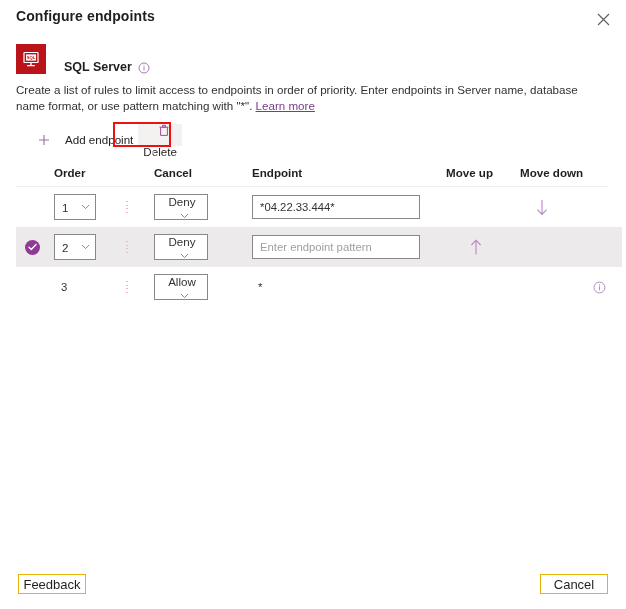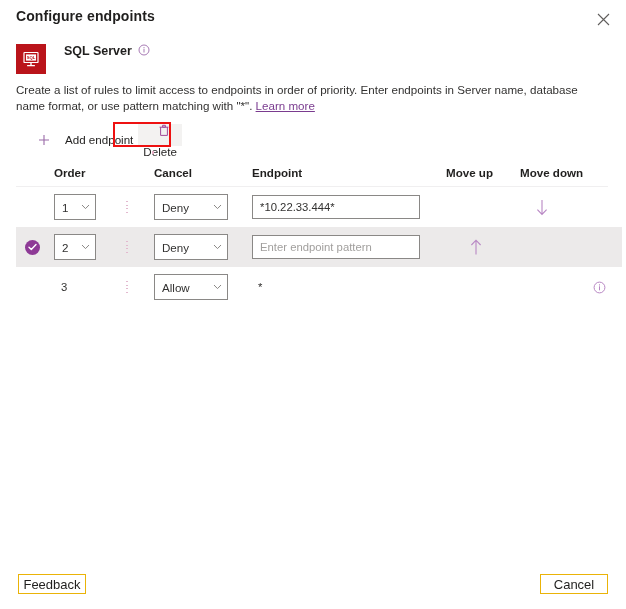--- a/index.html
+++ b/index.html
@@ -42,21 +42,21 @@
     cursor: pointer;
   }
   .close-btn svg { display:block; }
 
   
   .resource-row {
     position: absolute;
     left: 16px;
     top: 44px;
     display: flex;
-    align-items: flex-start;
+    align-items: flex-end;
   }
   .sql-icon {
     width: 30px;
     height: 30px;
     background: #ba141a;
     display: flex;
     align-items: center;
     justify-content: center;
     flex: none;
   }
@@ -225,21 +225,21 @@
     height: 26px;
     display: flex;
     align-items: center;
     justify-content: space-between;
     padding: 0 5px 0 7px;
     font-size: 11.6px;
     color: #323130;
     cursor: pointer;
   }
   .dd-order { width: 42px; }
-  .dd-action { width: 74px; }
+  .dd-action { width: 54px; flex-direction: column; }
   .dd .chev { margin-left: 4px; display:inline-flex; }
   .dd .chev svg { display:block; }
 
   .tbox {
     box-sizing: border-box;
     border: 1px solid #8a8886;
     background: #ffffff;
     height: 24px;
     width: 168px;
     display: flex;
@@ -398,21 +398,21 @@
       <div class="dd dd-action">
         <span>Deny</span>
         <span class="chev">
           <svg width="9" height="6" viewBox="0 0 9 6">
               <path d="M1 1 L4.5 4.6 L8 1" stroke="#8a8886" stroke-width="1" fill="none"></path>
             </svg>
         </span>
       </div>
     </div>
     <div class="cell c-endpoint">
-      <div class="tbox">*10.22.33.444*</div>
+      <div class="tbox">*04.22.33.444*</div>
     </div>
     <div class="cell c-moveup"></div>
     <div class="cell c-movedn">
       <span class="arrow-btn">
         <svg width="14" height="17" viewBox="0 0 14 17">
           <path d="M7 1 V15 M2.4 10.6 L7 15.4 L11.6 10.6" stroke="#b887c4" stroke-width="1.1" fill="none"></path>
         </svg>
       </span>
     </div>
     <div class="cell c-info"></div>

